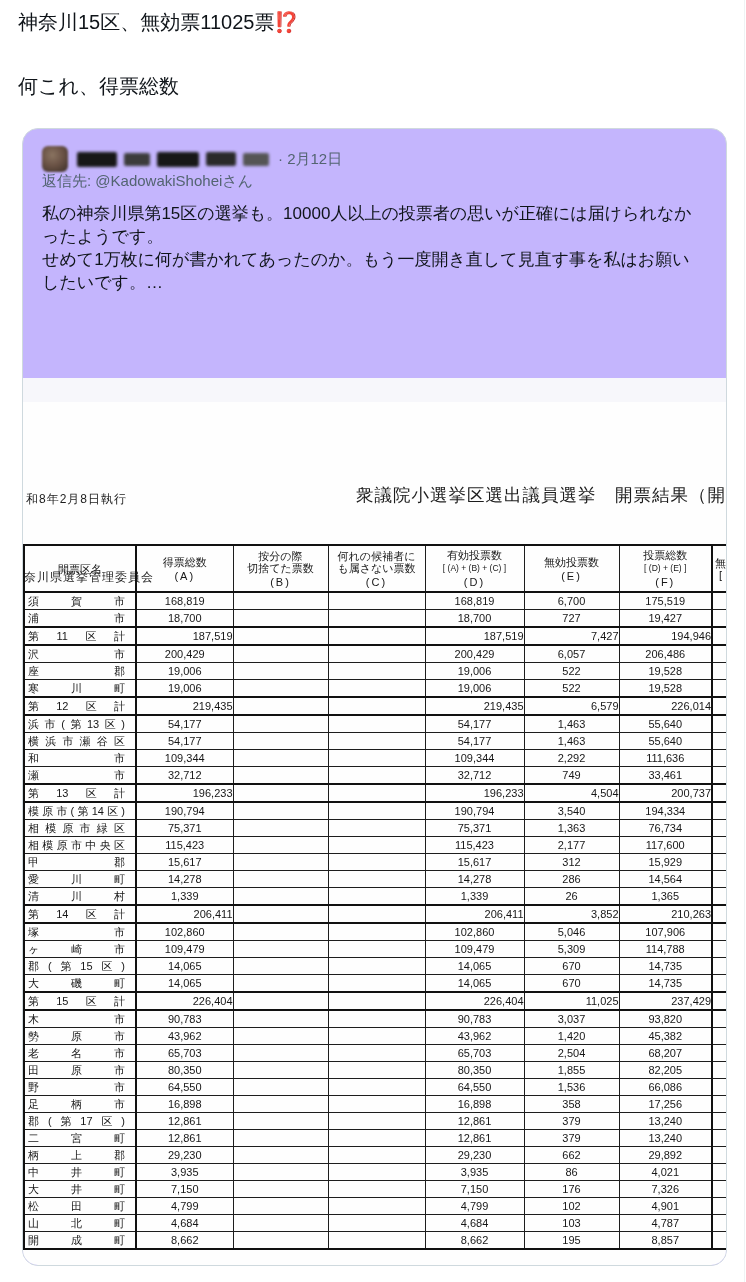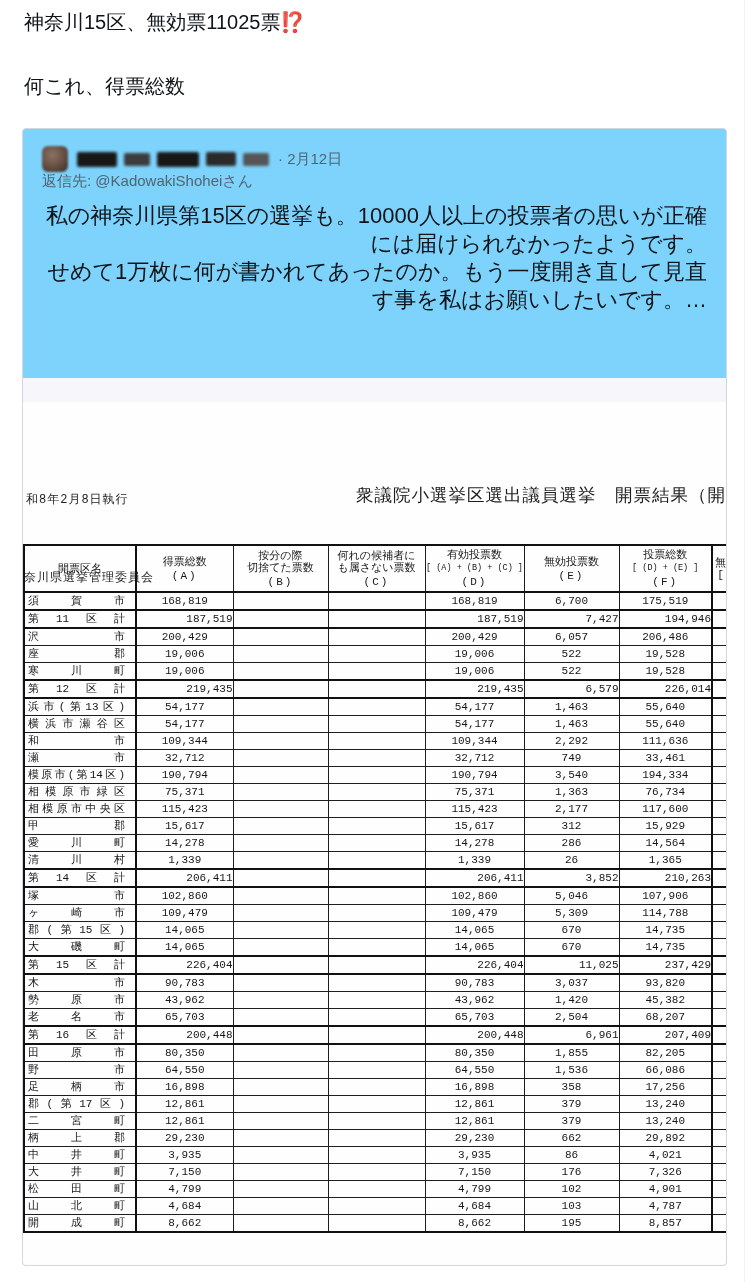--- a/index.html
+++ b/index.html
@@ -3,56 +3,56 @@
 <meta charset="utf-8">
 <style>
   html,body{margin:0;padding:0;}
   body{
     width:746px;height:1282px;position:relative;background:#ffffff;
     font-family:"Liberation Sans",sans-serif;color:#0f1419;overflow:hidden;
   }
   .page-divider{position:absolute;top:0;right:1px;width:1px;height:1282px;background:#eff3f4;}
 
   
-  .post-text{position:absolute;left:24px;top:0;width:715px;font-size:20px;line-height:28px;color:#0f1419;}
+  .post-text{position:absolute;left:18px;top:0;width:715px;font-size:20px;line-height:28px;color:#0f1419;}
   .post-line1{margin:8px 0 0 0;}
   .post-line2{margin:36px 0 0 0;}
   .post-emoji{color:#b2242e;font-weight:bold;letter-spacing:-1px;}
 
   
   .quote-card{
     position:absolute;left:22px;top:128px;width:705px;height:1138px;
-    border:1px solid #cfd9de;border-radius:4px;box-sizing:border-box;
-    background:#7dd3fc;overflow:hidden;cursor:pointer;
+    border:1px solid #cfd9de;border-radius:16px;box-sizing:border-box;
+    background:#c4b5fd;overflow:hidden;cursor:pointer;
   }
   .q-header{position:absolute;left:19px;top:16px;height:28px;display:flex;align-items:center;}
   .q-avatar{
     width:26px;height:26px;border-radius:6px;flex:0 0 auto;
     background:radial-gradient(circle at 40% 35%,#8a7461 0%,#6b5346 45%,#3a2e26 100%);
     filter:blur(1.2px);
   }
   .redacted-name{display:flex;align-items:center;gap:7px;margin-left:9px;filter:blur(1.4px);}
   .redacted-name i{display:block;background:#171717;border-radius:2px;}
   .rb1{width:40px;height:15px;}
   .rb2{width:26px;height:13px;background:#3c3c3c !important;}
   .rb3{width:42px;height:15px;}
   .rb4{width:30px;height:14px;background:#2a2a2a !important;}
   .rb5{width:26px;height:13px;background:#555 !important;}
   .q-date{margin-left:9px;color:#536471;font-size:15px;white-space:nowrap;}
   .q-replyto{position:absolute;left:19px;top:43px;font-size:15px;color:#536471;}
   .q-body{
     position:absolute;left:19px;top:73px;width:665px;
-    font-size:22px;line-height:28px;color:#0f1419;white-space:pre-wrap;text-align:right;
+    font-size:17px;line-height:23px;color:#0f1419;white-space:pre-wrap;
   }
 
   
   .q-media{position:absolute;left:0;top:249px;width:705px;height:889px;background:#fefefe;}
   .media-band{position:absolute;left:0;top:0;width:705px;height:24px;background:#f7f7fb;}
   .doc{position:absolute;left:0;top:0;width:705px;height:889px;
-       font-family:Liberation Mono, monospace;color:#1c1c1c;}
+       font-family:Liberation Sans, sans-serif;color:#1c1c1c;}
   .doc-exec{position:absolute;left:3px;top:113px;font-size:12px;letter-spacing:1px;white-space:nowrap;}
   .doc-title{position:absolute;left:333px;top:105px;font-size:17.5px;letter-spacing:1px;white-space:nowrap;}
   .doc-commission{position:absolute;left:1px;top:148px;font-size:12px;letter-spacing:1px;white-space:nowrap;margin-top:43px;}
 
   table.doc-table{
     position:absolute;left:0;top:166px;width:705px;table-layout:fixed;
     border-collapse:collapse;font-size:11px;color:#161616;
   }
   .doc-table th,.doc-table td{
     border:1px solid #1d1d1d;padding:0;overflow:hidden;white-space:nowrap;
@@ -180,20 +180,30 @@
             <tr>
               <td class="t-name">須賀市</td>
               <td class="t-num">168,819</td>
               <td class="t-num"></td>
               <td class="t-num"></td>
               <td class="t-num">168,819</td>
               <td class="t-num">6,700</td>
               <td class="t-num t-f">175,519</td>
               <td class="t-num"></td>
             </tr>
+            <tr>
+              <td class="t-name">浦市</td>
+              <td class="t-num">18,700</td>
+              <td class="t-num"></td>
+              <td class="t-num"></td>
+              <td class="t-num">18,700</td>
+              <td class="t-num">727</td>
+              <td class="t-num t-f">19,427</td>
+              <td class="t-num"></td>
+            </tr>
             <tr class="sum-row">
               <td class="t-name">第11区計</td>
               <td class="t-num">187,519</td>
               <td class="t-num"></td>
               <td class="t-num"></td>
               <td class="t-num">187,519</td>
               <td class="t-num">7,427</td>
               <td class="t-num t-f">194,946</td>
               <td class="t-num"></td>
             </tr>
@@ -270,20 +280,30 @@
             <tr>
               <td class="t-name">瀬市</td>
               <td class="t-num">32,712</td>
               <td class="t-num"></td>
               <td class="t-num"></td>
               <td class="t-num">32,712</td>
               <td class="t-num">749</td>
               <td class="t-num t-f">33,461</td>
               <td class="t-num"></td>
             </tr>
+            <tr class="sum-row">
+              <td class="t-name">第13区計</td>
+              <td class="t-num">196,233</td>
+              <td class="t-num"></td>
+              <td class="t-num"></td>
+              <td class="t-num">196,233</td>
+              <td class="t-num">4,504</td>
+              <td class="t-num t-f">200,737</td>
+              <td class="t-num"></td>
+            </tr>
             <tr>
               <td class="t-name">模原市(第14区)</td>
               <td class="t-num">190,794</td>
               <td class="t-num"></td>
               <td class="t-num"></td>
               <td class="t-num">190,794</td>
               <td class="t-num">3,540</td>
               <td class="t-num t-f">194,334</td>
               <td class="t-num"></td>
             </tr>
@@ -418,30 +438,20 @@
               <td class="t-num"></td>
             </tr>
             <tr>
               <td class="t-name">老名市</td>
               <td class="t-num">65,703</td>
               <td class="t-num"></td>
               <td class="t-num"></td>
               <td class="t-num">65,703</td>
               <td class="t-num">2,504</td>
               <td class="t-num t-f">68,207</td>
-              <td class="t-num"></td>
-            </tr>
-            <tr class="sum-row">
-              <td class="t-name">第16区計</td>
-              <td class="t-num">200,448</td>
-              <td class="t-num"></td>
-              <td class="t-num"></td>
-              <td class="t-num">200,448</td>
-              <td class="t-num">6,961</td>
-              <td class="t-num t-f">207,409</td>
               <td class="t-num"></td>
             </tr>
             <tr>
               <td class="t-name">田原市</td>
               <td class="t-num">80,350</td>
               <td class="t-num"></td>
               <td class="t-num"></td>
               <td class="t-num">80,350</td>
               <td class="t-num">1,855</td>
               <td class="t-num t-f">82,205</td>

